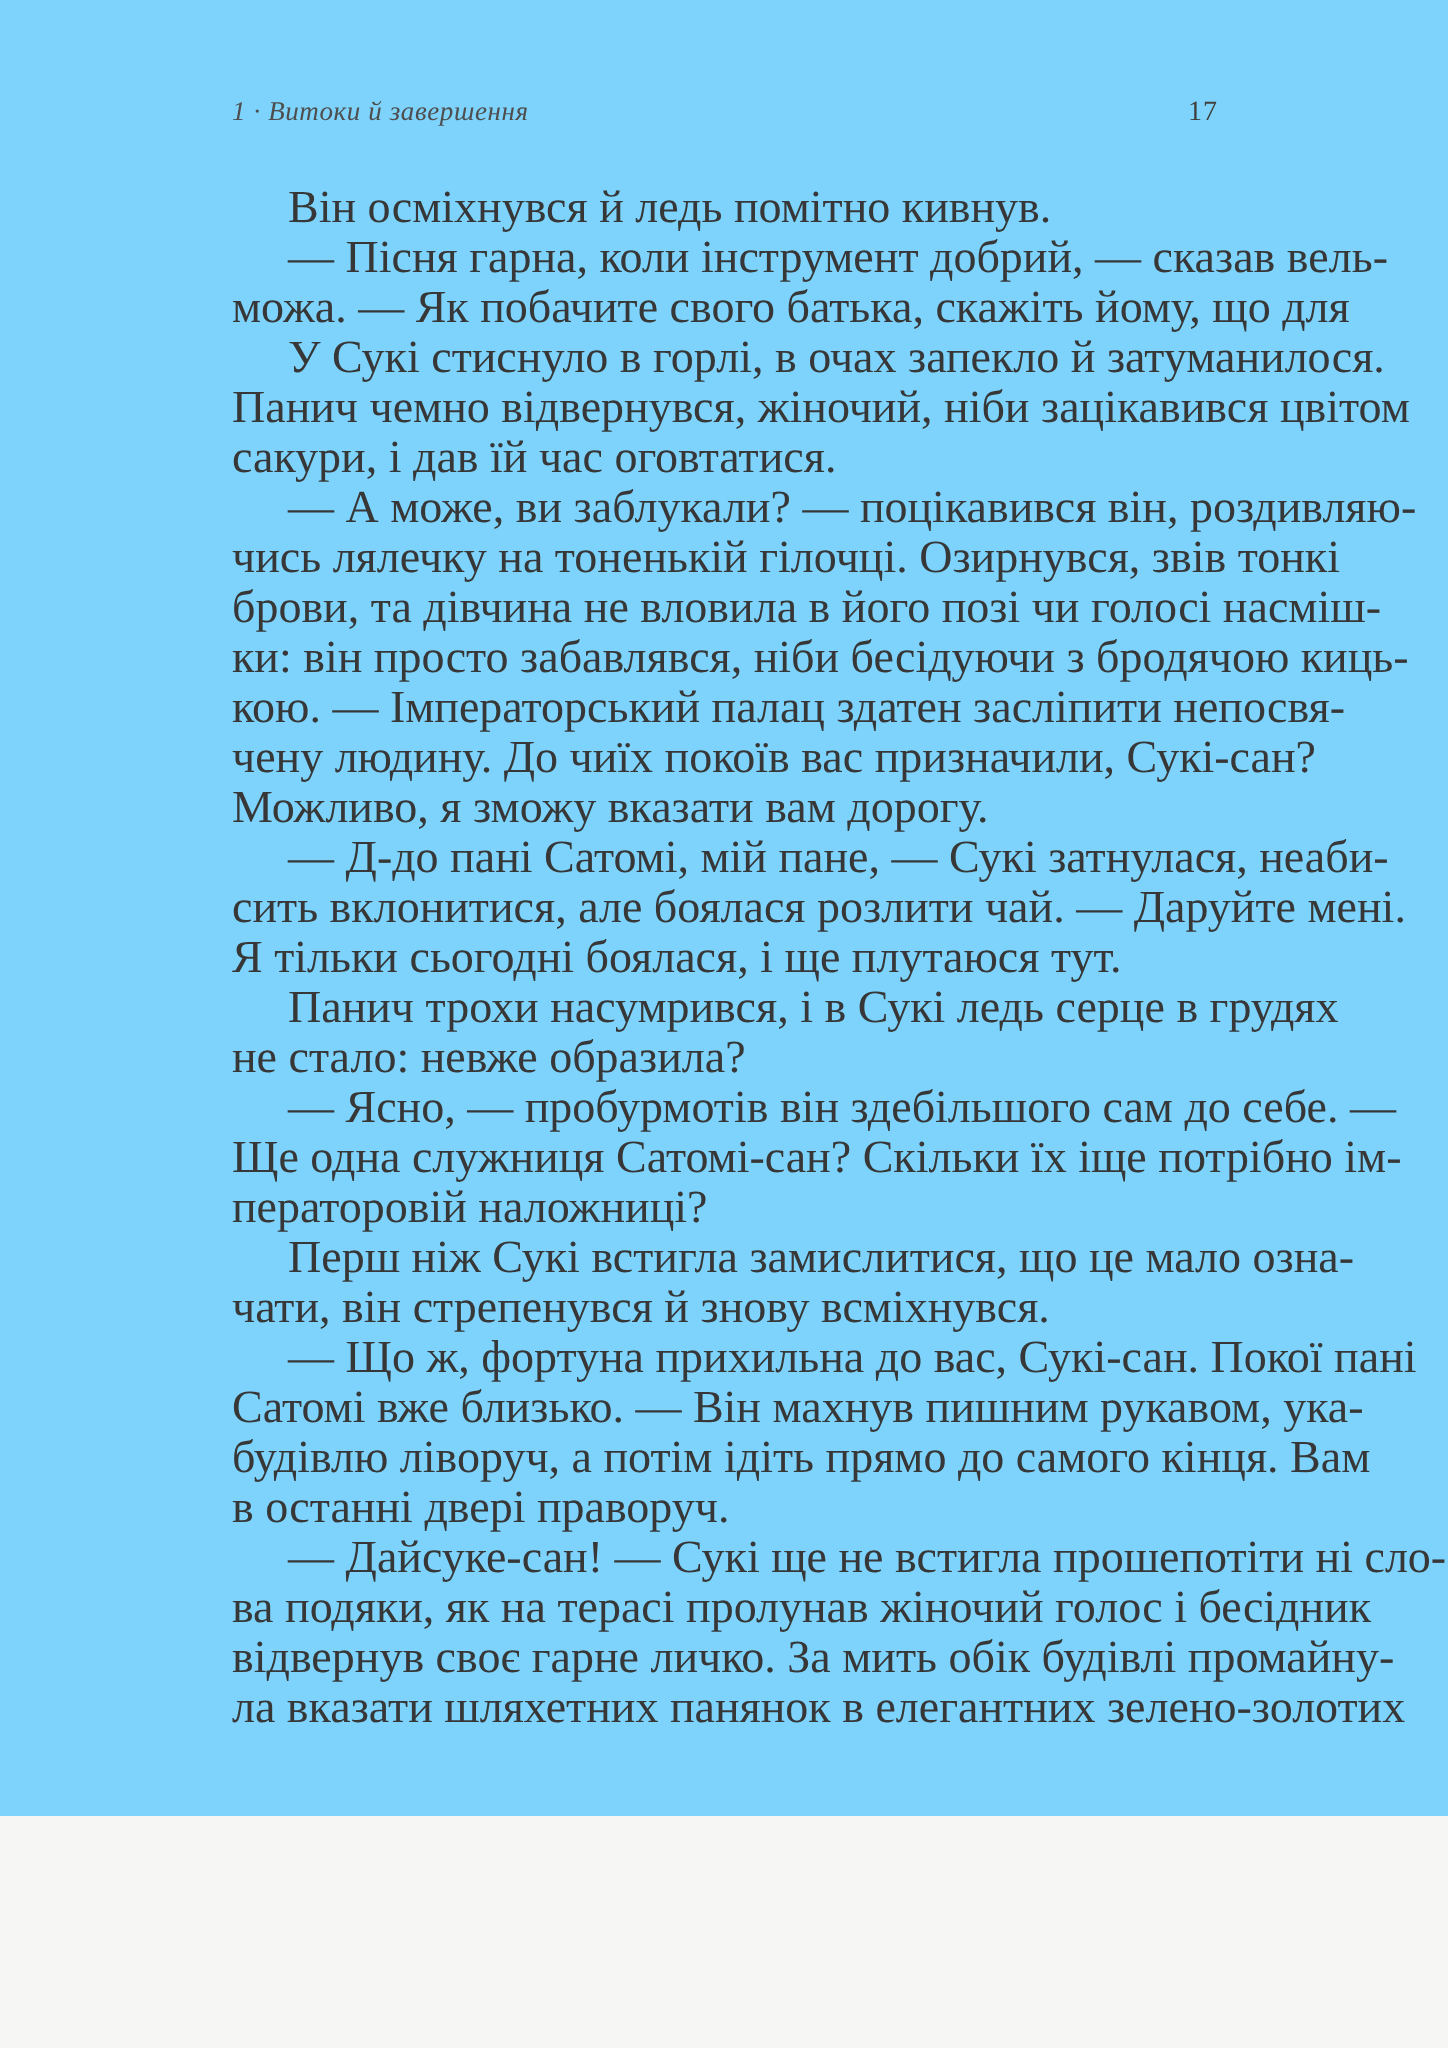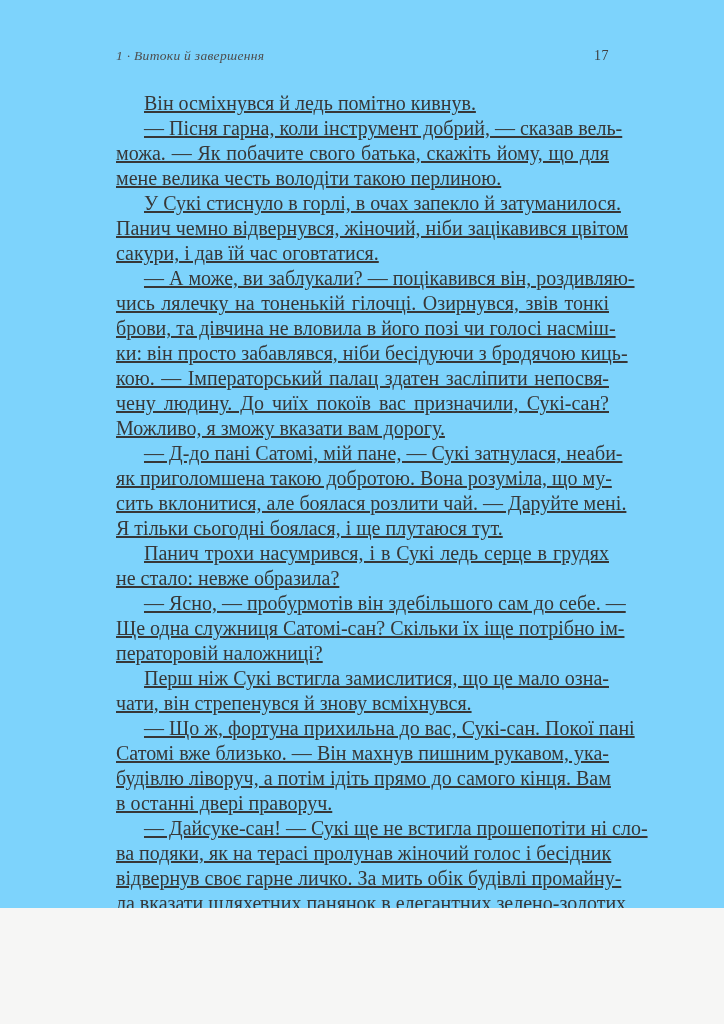--- a/index.html
+++ b/index.html
@@ -29,24 +29,23 @@
     letter-spacing: 0.3px;
   }
   .page-number {
     font-size: 14px;
     color: #3f3f3f;
     letter-spacing: 0.5px;
   }
   .text-block {
     position: absolute;
     top: 91px; left: 116px; width: 493px;
-    font-size: 20px;
+    font-size: 23px;
     line-height: 25px;
     color: #373737;
-    text-decoration: underline;
   }
   .para { margin: 0; padding: 0; }
   .line {
     white-space: nowrap;
     text-align: justify;
     text-align-last: justify;
   }
   .line.first { padding-left: 28px; }
   .line.last { text-align-last: left; }
 </style>
@@ -62,42 +61,40 @@
 
   <div class="text-block">
 
     <p class="para">
       <span class="line first last" style="display:block">Він осміхнувся й ледь помітно кивнув.</span>
     </p>
 
     <p class="para">
       <span class="line first" style="display:block">— Пісня гарна, коли інструмент добрий, — сказав вель-</span>
       <span class="line" style="display:block">можа. — Як побачите свого батька, скажіть йому, що для</span>
-      <span class="line last" style="display:block">мене велика честь володіти такою перлиною.</span>
     </p>
 
     <p class="para">
       <span class="line first" style="display:block">У Сукі стиснуло в горлі, в очах запекло й затуманилося.</span>
       <span class="line" style="display:block">Панич чемно відвернувся, жіночий, ніби зацікавився цвітом</span>
       <span class="line last" style="display:block">сакури, і дав їй час оговтатися.</span>
     </p>
 
     <p class="para">
       <span class="line first" style="display:block">— А може, ви заблукали? — поцікавився він, роздивляю-</span>
       <span class="line" style="display:block">чись лялечку на тоненькій гілочці. Озирнувся, звів тонкі</span>
       <span class="line" style="display:block">брови, та дівчина не вловила в його позі чи голосі насміш-</span>
       <span class="line" style="display:block">ки: він просто забавлявся, ніби бесідуючи з бродячою киць-</span>
       <span class="line" style="display:block">кою. — Імператорський палац здатен засліпити непосвя-</span>
       <span class="line" style="display:block">чену людину. До чиїх покоїв вас призначили, Сукі-сан?</span>
       <span class="line last" style="display:block">Можливо, я зможу вказати вам дорогу.</span>
     </p>
 
     <p class="para">
       <span class="line first" style="display:block">— Д-до пані Сатомі, мій пане, — Сукі затнулася, неаби-</span>
-      <span class="line" style="display:block">як приголомшена такою добротою. Вона розуміла, що му-</span>
       <span class="line" style="display:block">сить вклонитися, але боялася розлити чай. — Даруйте мені.</span>
       <span class="line last" style="display:block">Я тільки сьогодні боялася, і ще плутаюся тут.</span>
     </p>
 
     <p class="para">
       <span class="line first" style="display:block">Панич трохи насумрився, і в Сукі ледь серце в грудях</span>
       <span class="line last" style="display:block">не стало: невже образила?</span>
     </p>
 
     <p class="para">

